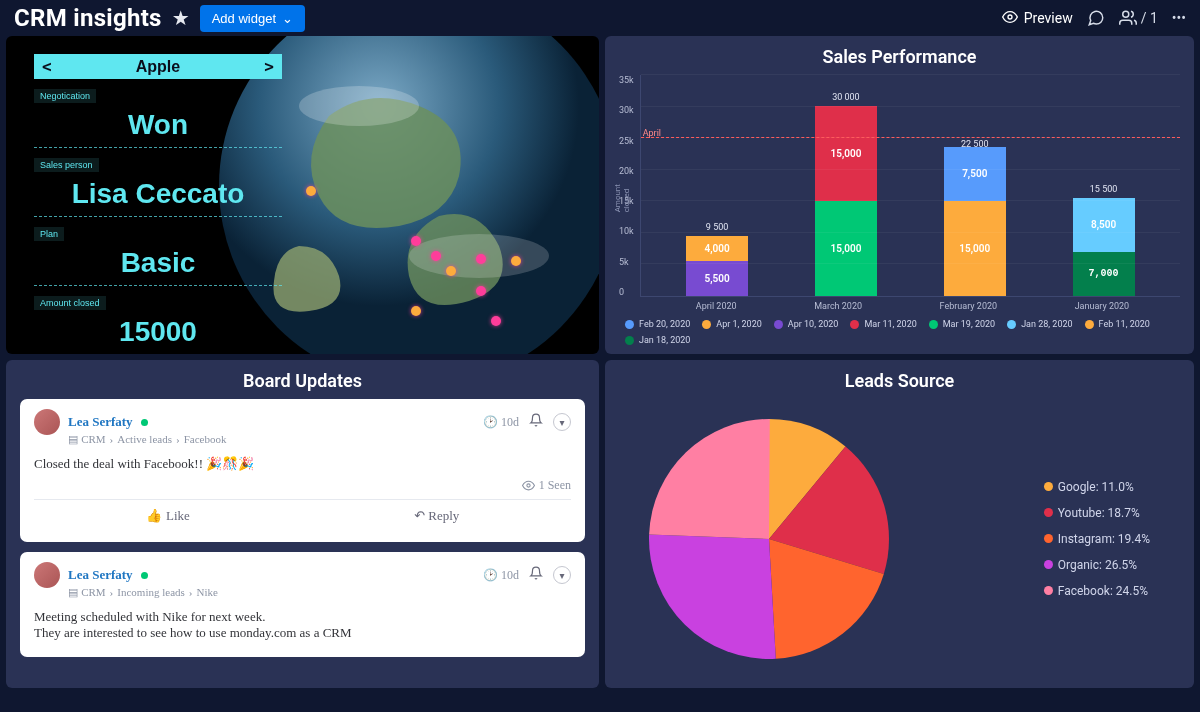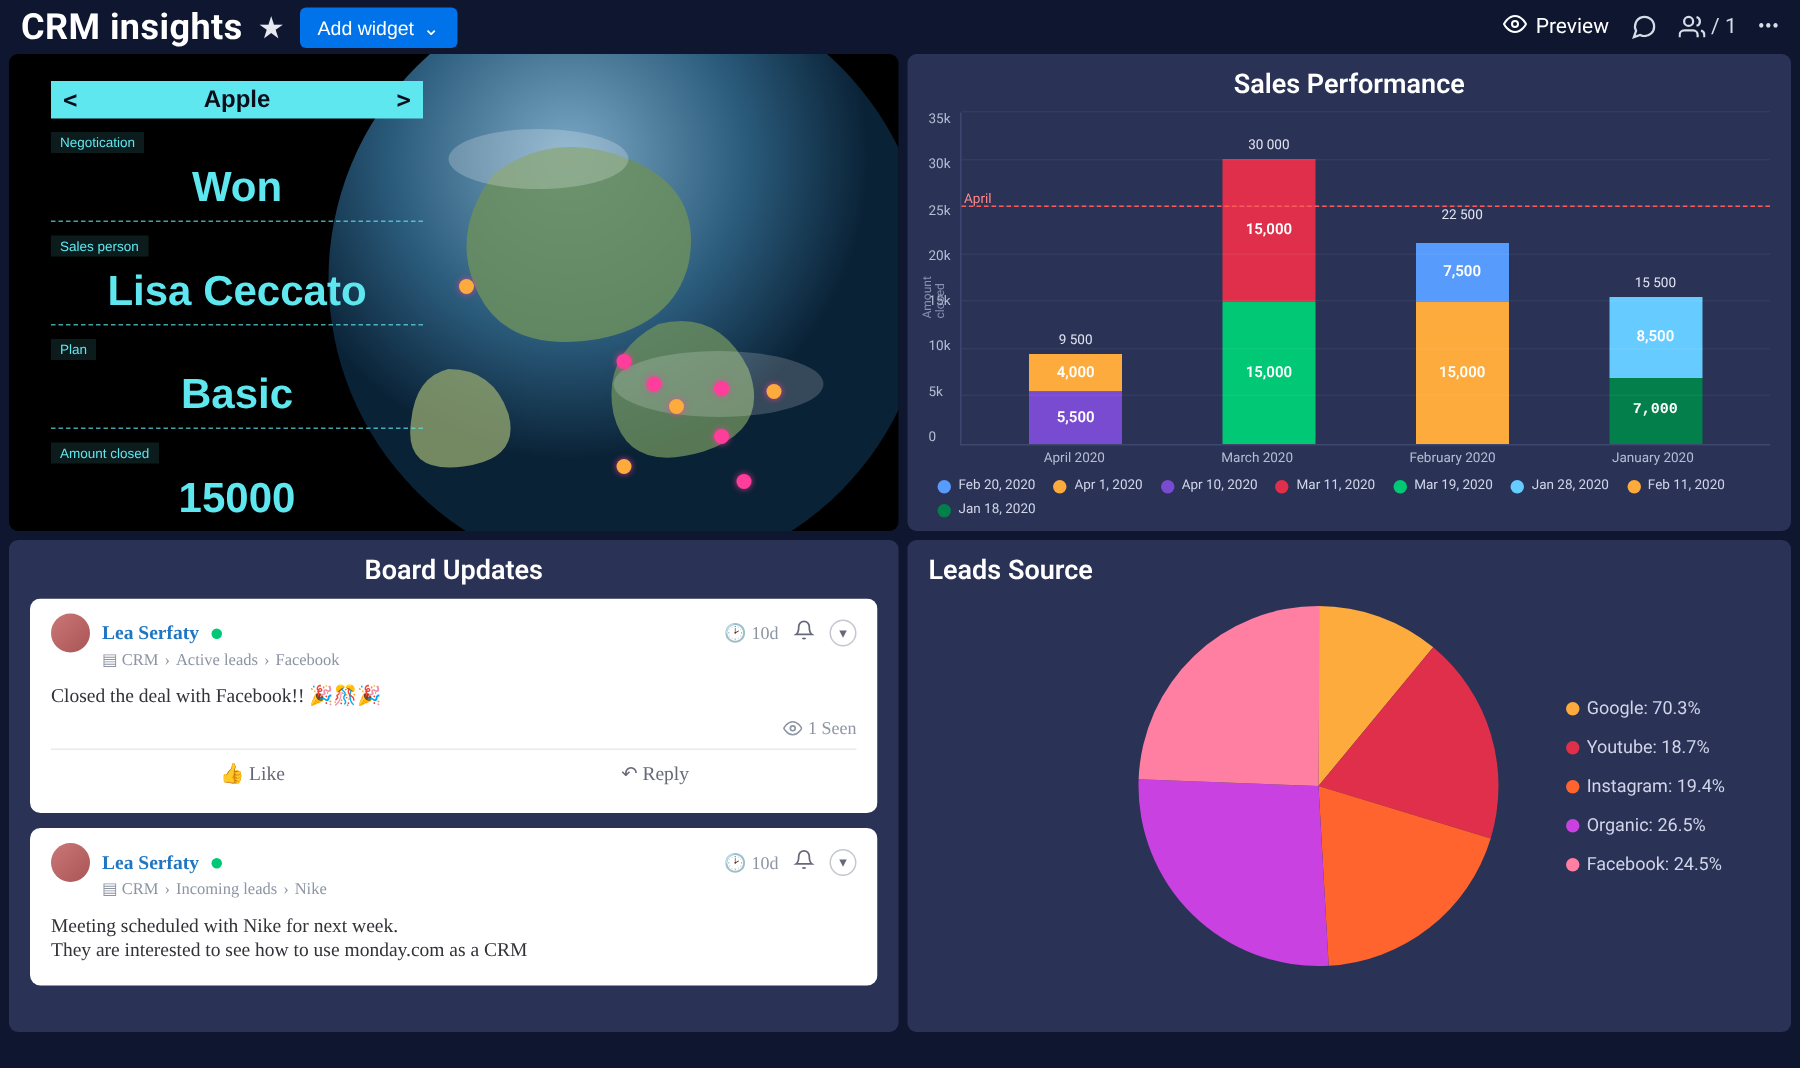--- a/index.html
+++ b/index.html
@@ -129,21 +129,21 @@
   .online-dot { width: 7px; height: 7px; border-radius: 50%; background: #00c875; }
   .update-meta { margin-left: auto; display: flex; align-items: center; gap: 10px; color: #8d95a5; font-size: 12px; }
   .bc { color: #8d95a5; font-size: 11px; margin-left: 34px; margin-top: -2px; }
   .bc-sep { margin: 0 4px; }
   .update-body { margin: 10px 0 6px 0; font-size: 13px; color: #323338; }
   .seen { text-align: right; color: #8d95a5; font-size: 12px; display:flex; justify-content:flex-end; align-items:center; gap:4px; }
   .update-actions { display: flex; border-top: 1px solid #e6e9ef; margin-top: 6px; }
   .update-act { flex: 1; text-align: center; padding: 8px 0; font-size: 13px; color: #676879; cursor: pointer; display:flex; align-items:center; justify-content:center; gap:6px; }
   .caret-btn { width:18px; height:18px; border:1px solid #c5c7d0; border-radius:50%; display:flex; align-items:center; justify-content:center; font-size:10px; color:#676879; }
   
-  .leads-card { padding: 10px 14px; display: flex; }
+  .leads-card { padding: 10px 14px; display: flex; flex-direction: column; }
   .pie-wrap { flex: 1; display: flex; align-items: center; gap: 30px; padding: 0 20px; }
   .pie-legend { display: flex; flex-direction: column; gap: 12px; font-size: 12px; color: #d0d5ea; margin-left:auto; margin-right:10px; }
 </style>
 </head>
 <body>
 
 <div class="header">
   <span class="title">CRM insights</span>
   <span class="star">★</span>
   <button class="add-widget">
@@ -244,21 +244,21 @@
               <div class="seg" style="background: rgb(253, 171, 61); height: 25.3714px;">4,000</div>
               <div class="bar-total" style="bottom: 64.2571px; top: auto;">9 500</div>
             </div>
             <div class="bar-col">
               <div class="seg" style="background: rgb(0, 200, 117); height: 95.1429px;">15,000</div>
               <div class="seg" style="background: rgb(223, 47, 74); height: 95.1429px;">15,000</div>
               <div class="bar-total" style="bottom: 194.286px; top: auto;">30 000</div>
             </div>
             <div class="bar-col">
               <div class="seg" style="background: rgb(253, 171, 61); height: 95.1429px;">15,000</div>
-              <div class="seg" style="background: rgb(87, 155, 252); height: 39px;">7,500</div>
+              <div class="seg" style="background: rgb(87, 155, 252); height: 54px;">7,500</div>
               <div class="bar-total" style="bottom: 146.714px; top: auto;">22 500</div>
             </div>
             <div class="bar-col">
               <div class="seg" style="background: rgb(3, 127, 76); height: 44.4px; font-family: Liberation Mono, monospace;">7,000</div>
               <div class="seg" style="background: rgb(102, 204, 255); height: 53.9143px;">8,500</div>
               <div class="bar-total" style="bottom: 102.314px; top: auto;">15 500</div>
             </div>
           </div>
       <div class="grid-line" style="bottom: 14.2857%;"></div>
           <div class="grid-line" style="bottom: 28.5714%;"></div>
@@ -368,21 +368,21 @@
       <svg id="pie" width="260" height="260" viewBox="-130 -130 260 260">
           <path d="M0 0 L7.34788079488412e-15 -120 A120 120 0 0 1 76.49087876984278 -92.46158913309469 Z" fill="#fdab3d"></path>
           <path d="M0 0 L76.49087876984278 -92.46158913309469 A120 120 0 0 1 114.80544618705966 34.9243400193926 Z" fill="#df2f4a"></path>
           <path d="M0 0 L114.80544618705966 34.9243400193926 A120 120 0 0 1 6.782224137842981 119.808186013077 Z" fill="#ff642e"></path>
           <path d="M0 0 L6.782224137842981 119.808186013077 A120 120 0 0 1 -119.9147367168707 -4.522821920392168 Z" fill="#c941e0"></path>
           <path d="M0 0 L-119.9147367168707 -4.522821920392168 A120 120 0 0 1 0.7539772758671118 -119.99763130273645 Z" fill="#ff7fa3"></path>
         </svg>
       <div class="pie-legend" id="pie-legend">
           <div class="legend-item">
             <span class="swatch" style="background: rgb(253, 171, 61);"></span>
-            <span>Google: 70.3%</span>
+            <span>Google: 11.0%</span>
           </div>
           <div class="legend-item">
             <span class="swatch" style="background: rgb(223, 47, 74);"></span>
             <span>Youtube: 18.7%</span>
           </div>
           <div class="legend-item">
             <span class="swatch" style="background: rgb(255, 100, 46);"></span>
             <span>Instagram: 19.4%</span>
           </div>
           <div class="legend-item">

